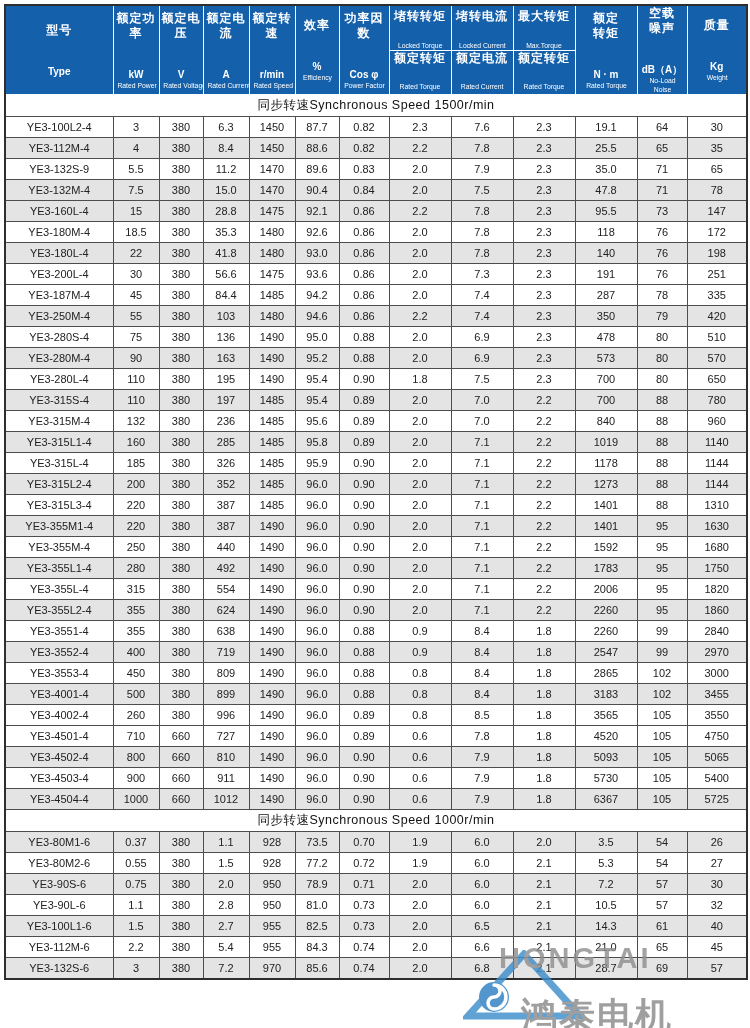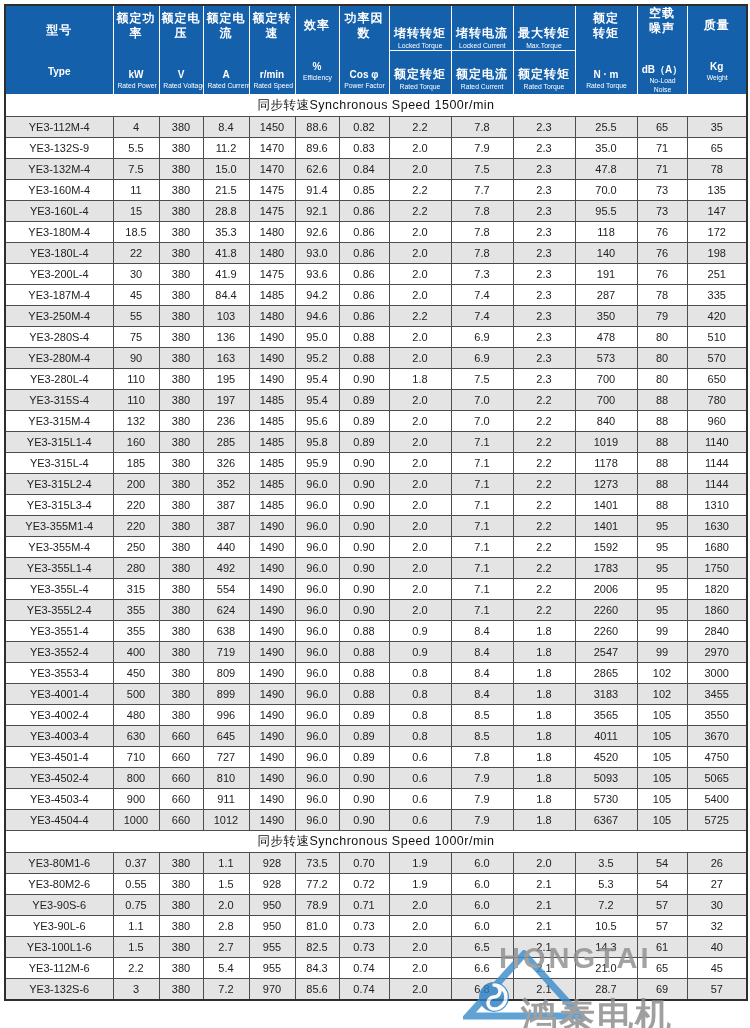--- a/index.html
+++ b/index.html
@@ -20,21 +20,21 @@
   }
   thead th{
     background:var(--header-bg);color:var(--header-text);
     border:1px solid #ffffff;padding:0;vertical-align:middle;
     height:82px;text-align:center;overflow:hidden;
   }
   thead th .h-cn{font-size:12px;font-weight:bold;line-height:1.25;letter-spacing:1px;}
   thead th .h-unit{font-size:10px;line-height:1.2;margin-top:28px;}
   thead th .h-en{font-size:8px;font-weight:normal;line-height:1.15;white-space:nowrap;transform:scale(0.85);transform-origin:50% 50%;}
   thead th .ratio{display:flex;flex-direction:column;height:82px;}
-  thead th .ratio>div{flex:1;display:flex;flex-direction:column;justify-content:flex-end;align-items:center;}
+  thead th .ratio>div{flex:1;display:flex;flex-direction:column;justify-content:space-between;align-items:center;}
   thead th .ratio>div:first-child{border-bottom:1px solid #ffffff;}
   tbody td{
     border:1px solid var(--border);
     font-size:11px;color:#222222;text-align:center;
     height:20px;padding:0 1px;white-space:nowrap;overflow:hidden;
   }
   tbody tr.gray td{background:var(--stripe);}
   tbody tr.section-row td{
     background:#ffffff;font-size:12.5px;color:#111111;height:21px;letter-spacing:0.5px;
   }
@@ -160,20 +160,35 @@
           <div class="h-cn">质量</div>
           <div class="h-unit">Kg</div>
           <div class="h-en">Weight</div>
         </th>
       </tr>
   </thead>
   <tbody id="table-body">
       <tr class="section-row">
         <td colspan="13">同步转速Synchronous Speed  1500r/min</td>
       </tr>
+      <tr>
+        <td>YE3-100L2-4</td>
+        <td>3</td>
+        <td>380</td>
+        <td>6.3</td>
+        <td>1450</td>
+        <td>87.7</td>
+        <td>0.82</td>
+        <td>2.3</td>
+        <td>7.6</td>
+        <td>2.3</td>
+        <td>19.1</td>
+        <td>64</td>
+        <td>30</td>
+      </tr>
       <tr class="gray">
         <td>YE3-112M-4</td>
         <td>4</td>
         <td>380</td>
         <td>8.4</td>
         <td>1450</td>
         <td>88.6</td>
         <td>0.82</td>
         <td>2.2</td>
         <td>7.8</td>
@@ -196,43 +211,28 @@
         <td>35.0</td>
         <td>71</td>
         <td>65</td>
       </tr>
       <tr class="gray">
         <td>YE3-132M-4</td>
         <td>7.5</td>
         <td>380</td>
         <td>15.0</td>
         <td>1470</td>
-        <td>62.6</td>
+        <td>90.4</td>
         <td>0.84</td>
         <td>2.0</td>
         <td>7.5</td>
         <td>2.3</td>
         <td>47.8</td>
         <td>71</td>
         <td>78</td>
-      </tr>
-      <tr>
-        <td>YE3-160M-4</td>
-        <td>11</td>
-        <td>380</td>
-        <td>21.5</td>
-        <td>1475</td>
-        <td>91.4</td>
-        <td>0.85</td>
-        <td>2.2</td>
-        <td>7.7</td>
-        <td>2.3</td>
-        <td>70.0</td>
-        <td>73</td>
-        <td>135</td>
       </tr>
       <tr class="gray">
         <td>YE3-160L-4</td>
         <td>15</td>
         <td>380</td>
         <td>28.8</td>
         <td>1475</td>
         <td>92.1</td>
         <td>0.86</td>
         <td>2.2</td>
@@ -269,21 +269,21 @@
         <td>7.8</td>
         <td>2.3</td>
         <td>140</td>
         <td>76</td>
         <td>198</td>
       </tr>
       <tr>
         <td>YE3-200L-4</td>
         <td>30</td>
         <td>380</td>
-        <td>41.9</td>
+        <td>56.6</td>
         <td>1475</td>
         <td>93.6</td>
         <td>0.86</td>
         <td>2.0</td>
         <td>7.3</td>
         <td>2.3</td>
         <td>191</td>
         <td>76</td>
         <td>251</td>
       </tr>
@@ -582,47 +582,32 @@
         <td>0.88</td>
         <td>0.8</td>
         <td>8.4</td>
         <td>1.8</td>
         <td>3183</td>
         <td>102</td>
         <td>3455</td>
       </tr>
       <tr>
         <td>YE3-4002-4</td>
-        <td>480</td>
+        <td>260</td>
         <td>380</td>
         <td>996</td>
         <td>1490</td>
         <td>96.0</td>
         <td>0.89</td>
         <td>0.8</td>
         <td>8.5</td>
         <td>1.8</td>
         <td>3565</td>
         <td>105</td>
         <td>3550</td>
-      </tr>
-      <tr class="gray">
-        <td>YE3-4003-4</td>
-        <td>630</td>
-        <td>660</td>
-        <td>645</td>
-        <td>1490</td>
-        <td>96.0</td>
-        <td>0.89</td>
-        <td>0.8</td>
-        <td>8.5</td>
-        <td>1.8</td>
-        <td>4011</td>
-        <td>105</td>
-        <td>3670</td>
       </tr>
       <tr>
         <td>YE3-4501-4</td>
         <td>710</td>
         <td>660</td>
         <td>727</td>
         <td>1490</td>
         <td>96.0</td>
         <td>0.89</td>
         <td>0.6</td>

